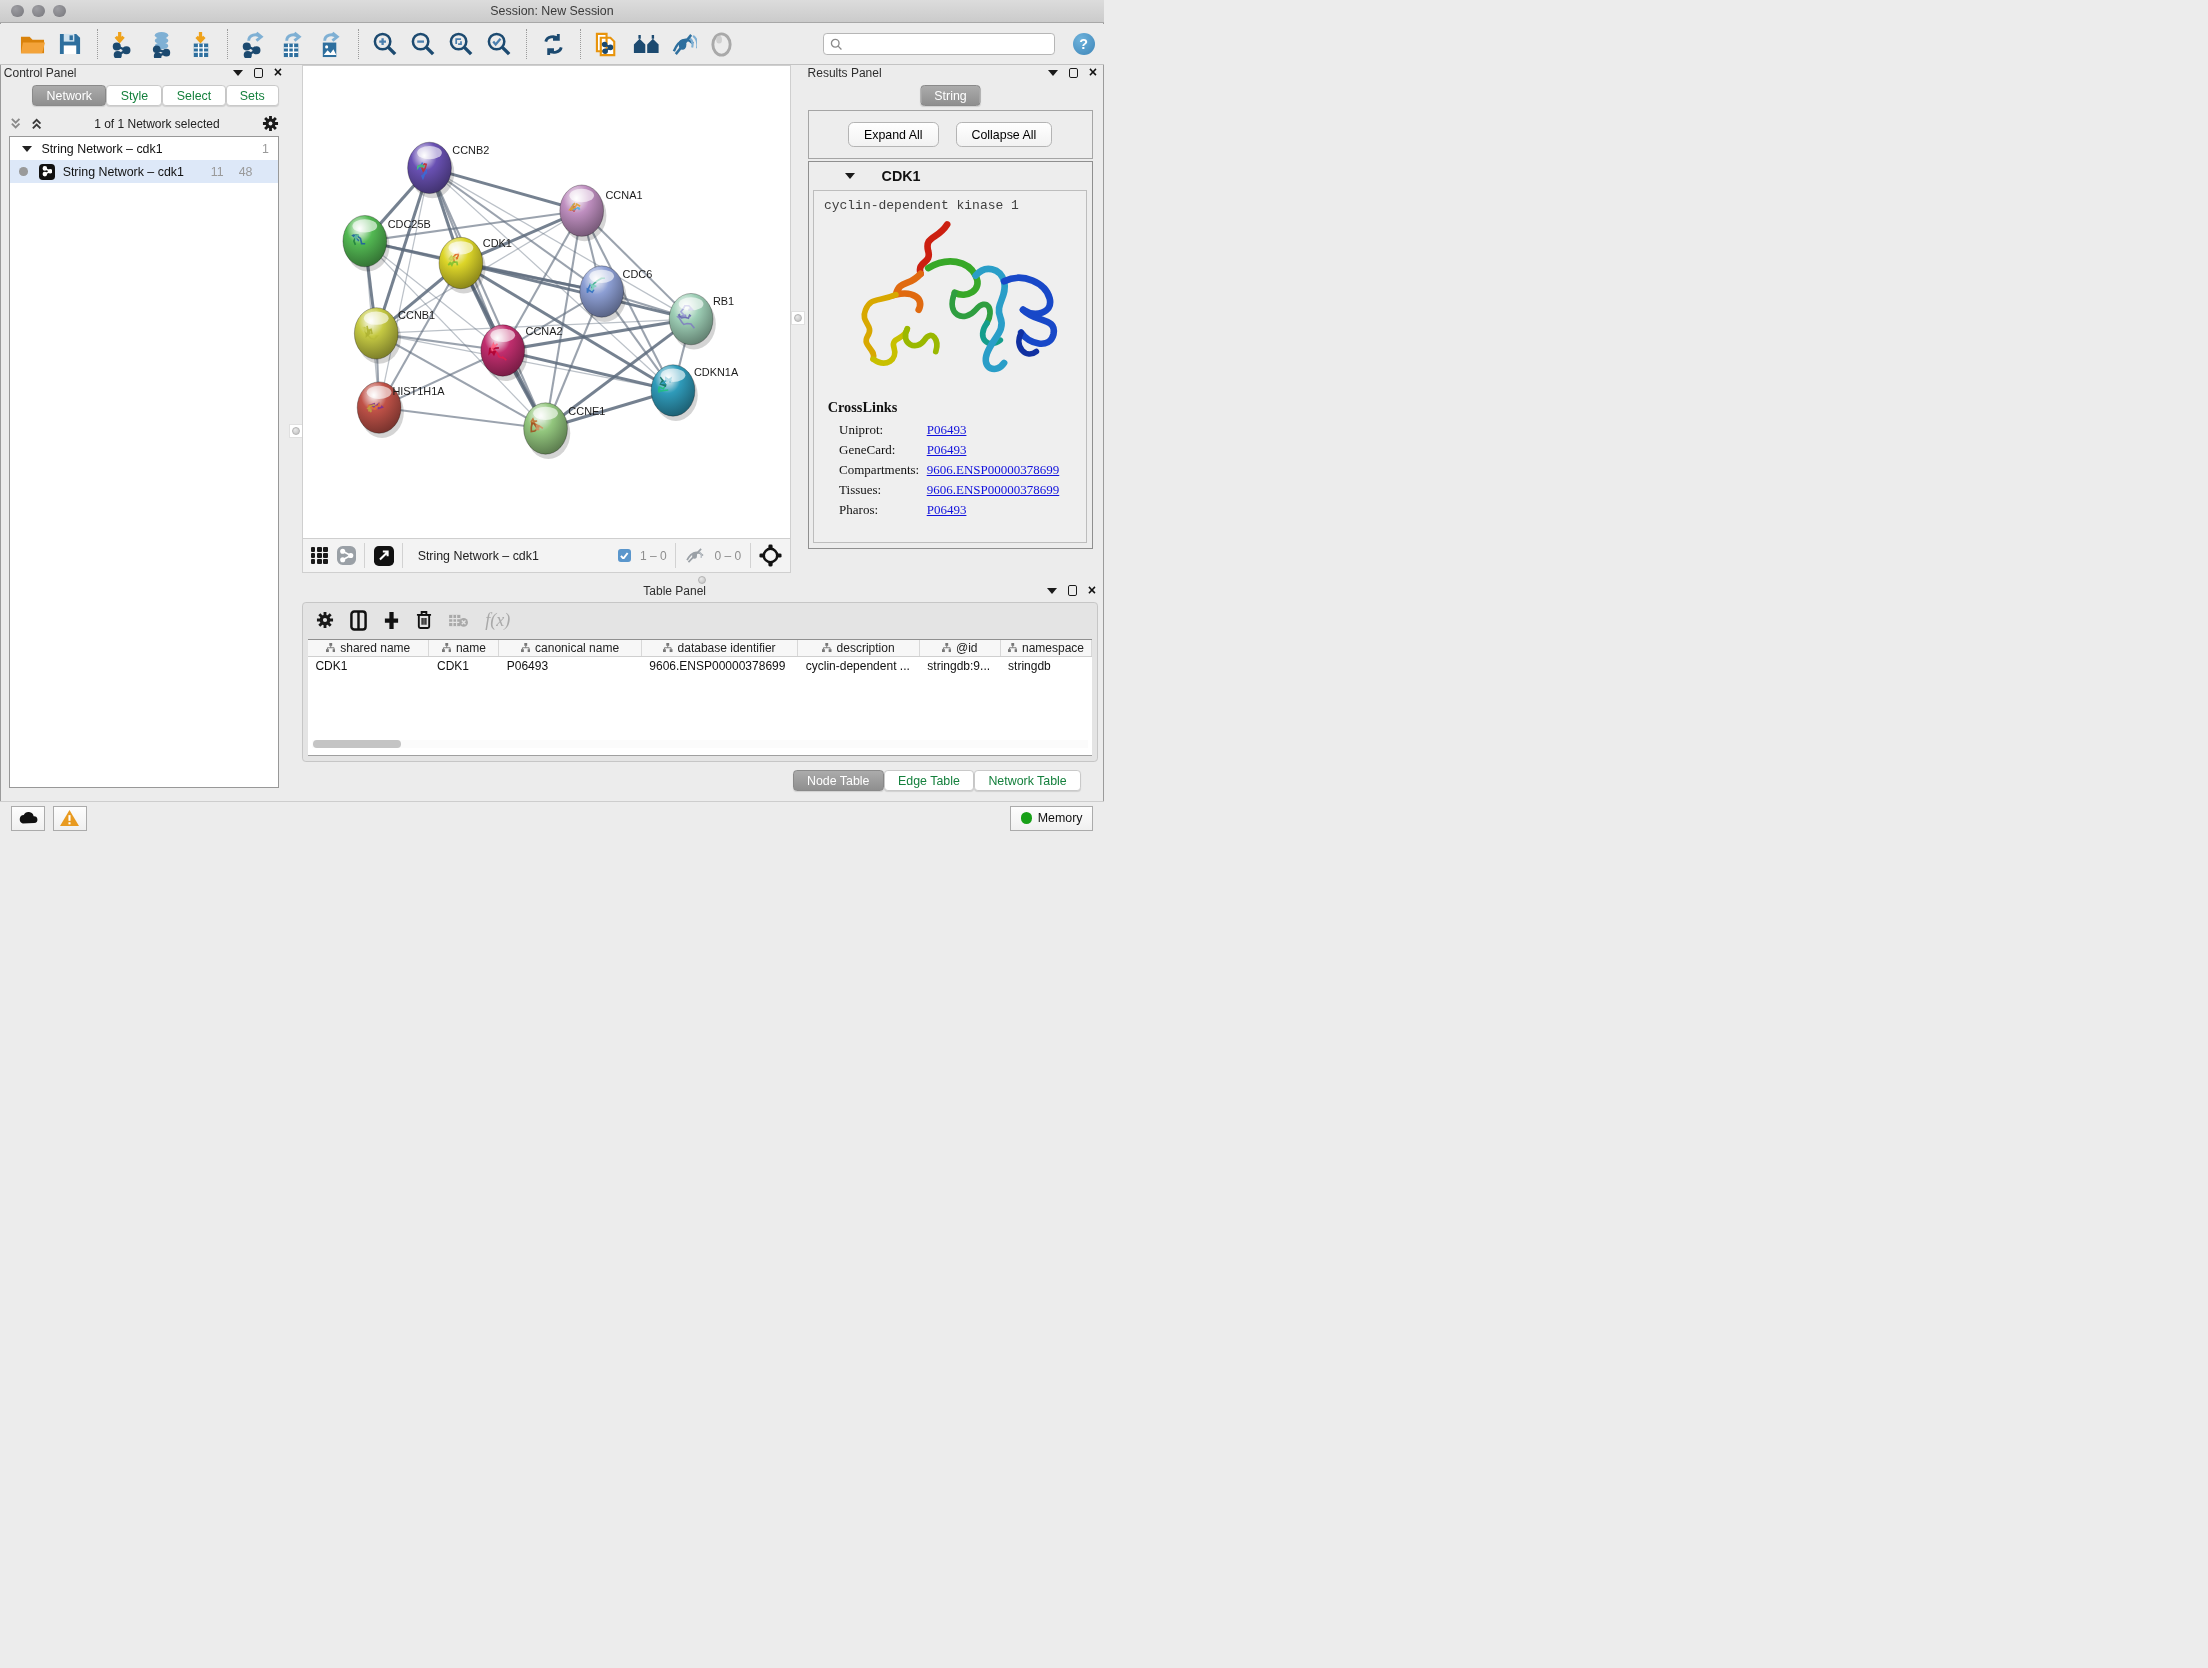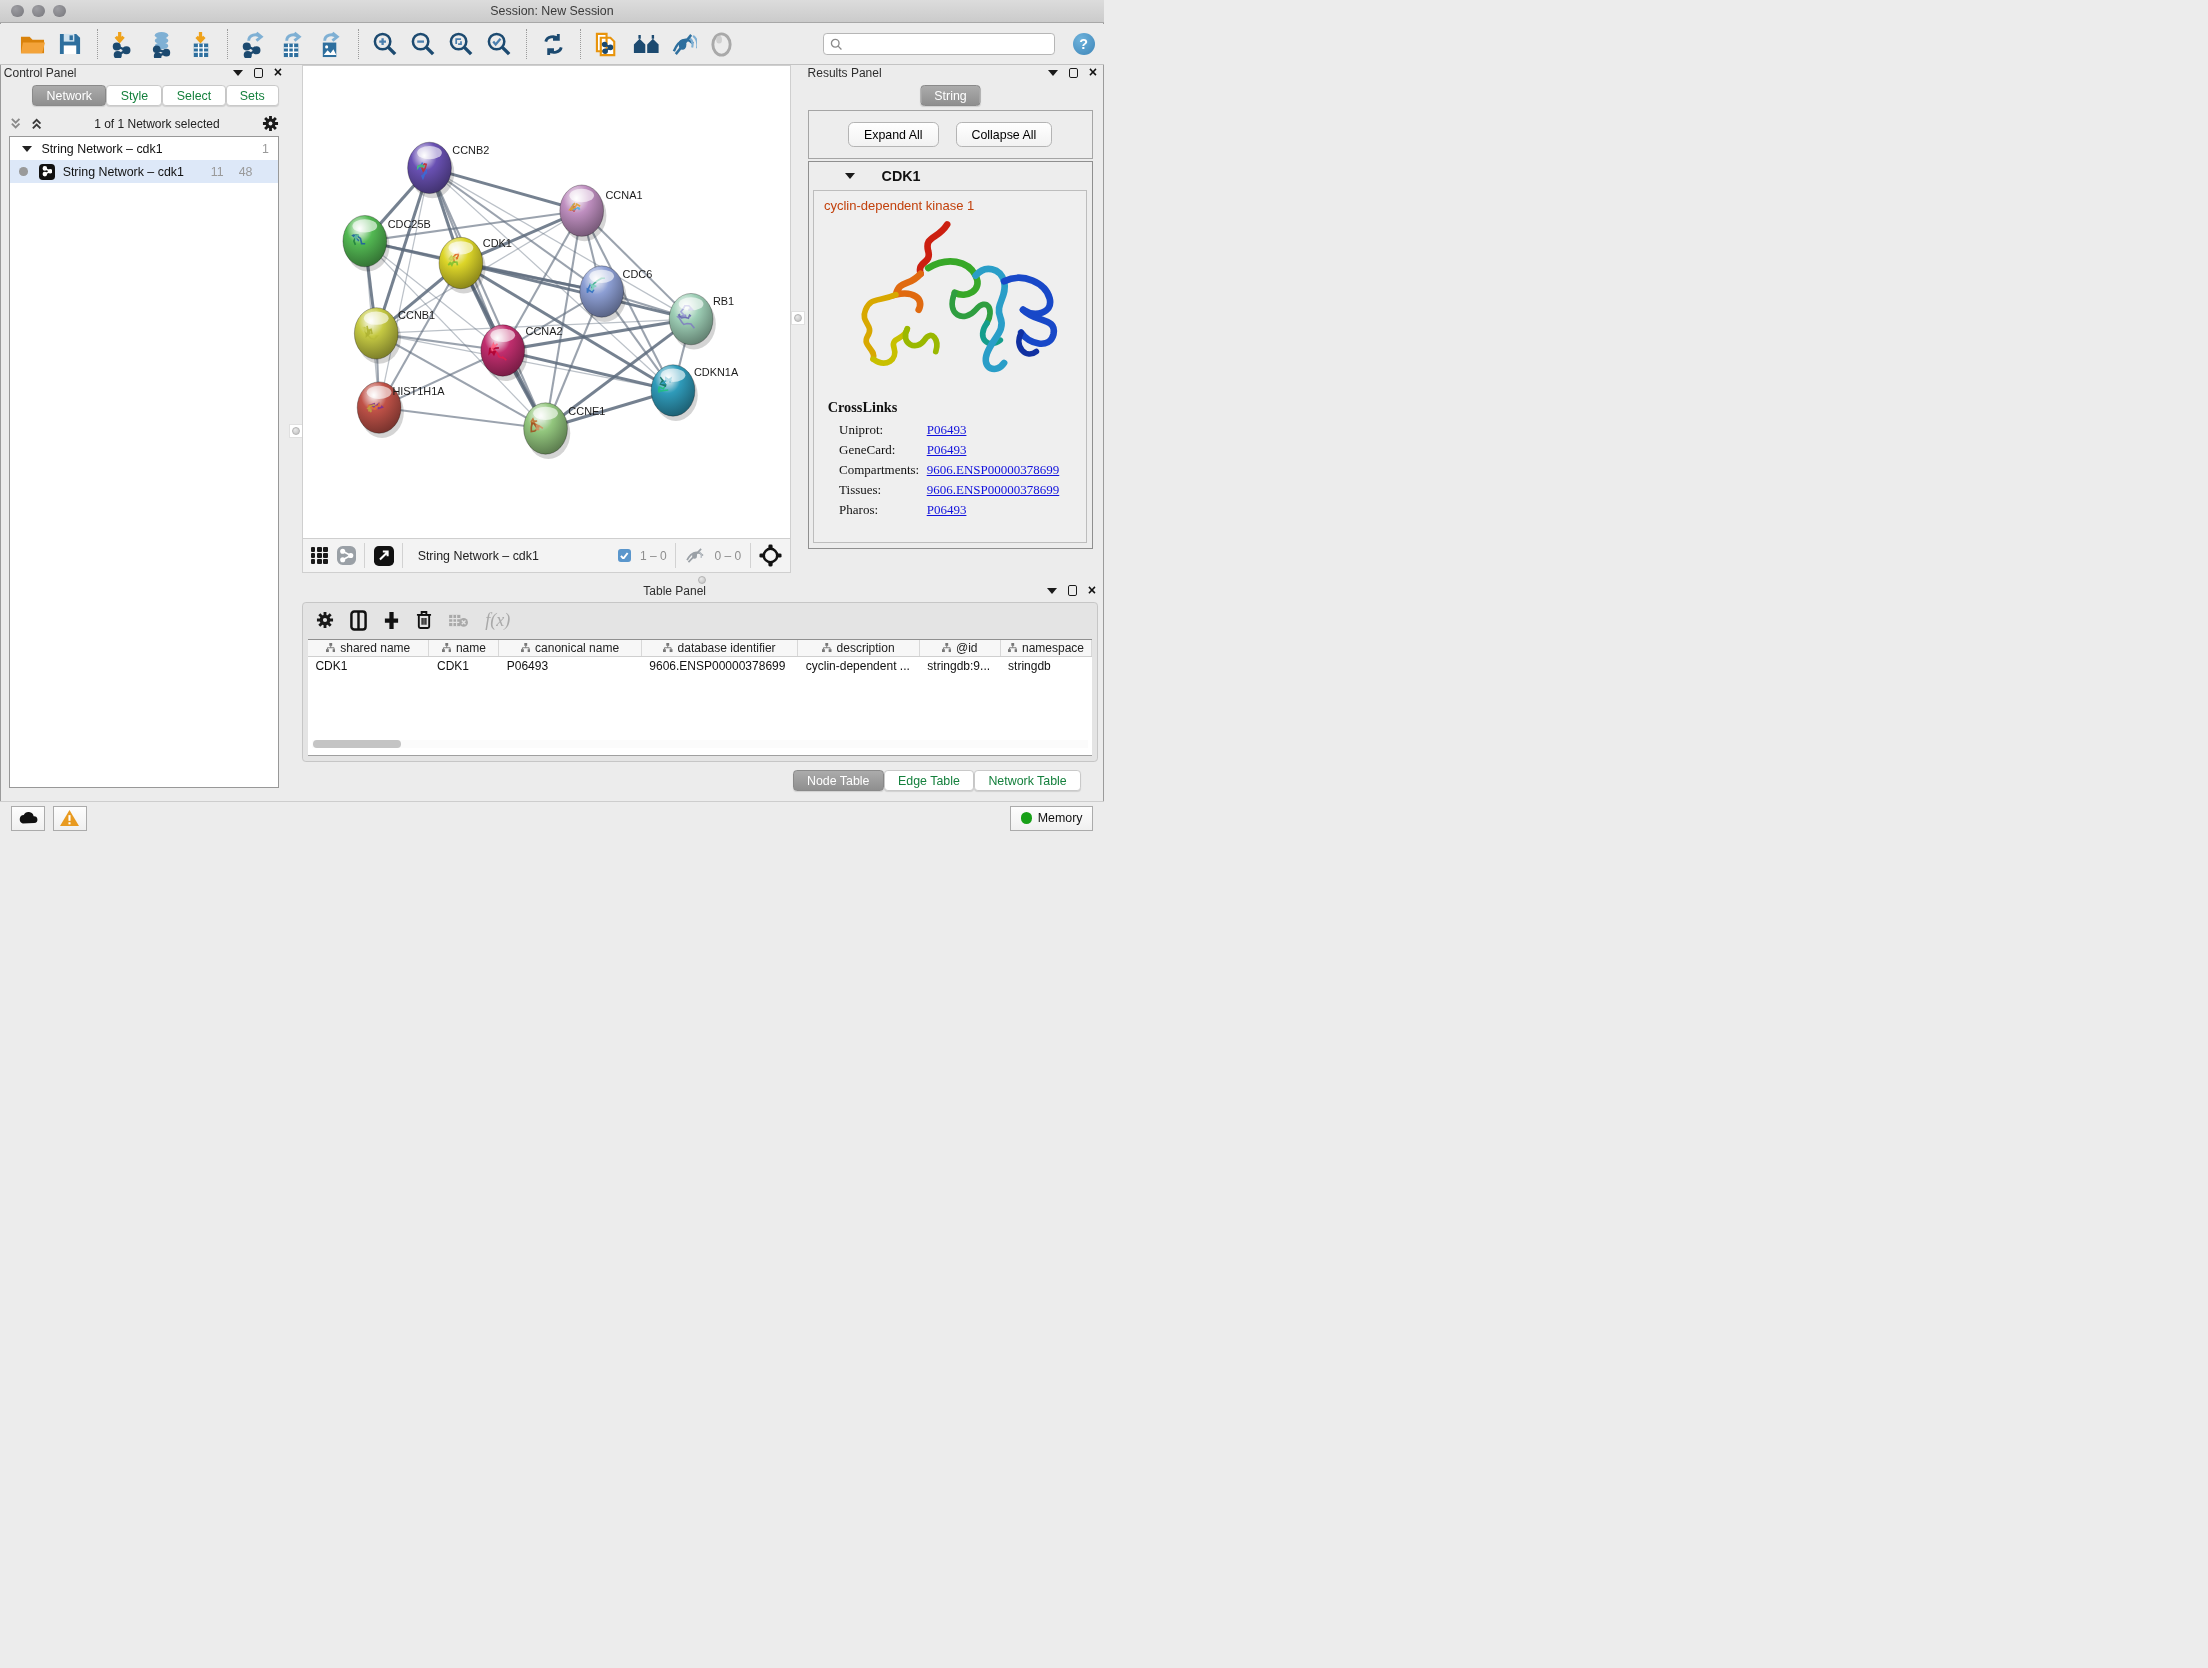--- a/index.html
+++ b/index.html
@@ -89,21 +89,21 @@
     border:1px solid #a5a5a5; background:#ededed; display:flex; align-items:center;
     justify-content:center; gap:17px; }
   .rp-btn { height:25px; padding:0 15px; background:linear-gradient(#ffffff,#f2f2f2);
     border:1px solid #b4b4b4; border-radius:5.7px; font-size:12.4px; display:flex; align-items:center; }
   .rp-box2 { position:absolute; left:7.6px; top:95px; width:285px; height:388px;
     border:1px solid #8f8f8f; background:#ededed; }
   .rp-gene-head { height:27.6px; display:flex; align-items:center; gap:27px; padding-left:36px;
     font-size:14.3px; font-weight:bold; color:#111; }
   .rp-inner { position:absolute; left:4.8px; top:27.6px; right:4.8px; bottom:4.8px;
     border:1px solid #bdbdbd; background:#efefef; overflow:hidden; }
-  .rp-desc { font-size:13px; color:#c2410c; padding:7.6px 0 0 9.5px; }
+  .rp-desc { font-size:13px; color:#404040; padding:7.6px 0 0 9.5px;font-family:Liberation Mono, monospace; }
   .xl { font-family:"Liberation Serif","DejaVu Serif",serif; color:#111; padding-left:13.3px; }
   .xl-head { font-size:14.3px; font-weight:bold; margin-bottom:3.8px; }
   .xl-row { display:flex; font-size:13px; line-height:20px; }
   .xl-row .xl-label { width:99px; padding-left:11.4px; }
   .xl-row a { color:#1111dd; text-decoration:underline; }
 
   
   .tp-head { left:302px; top:581px; width:798px; height:19px;text-align:center; }
   .tp-box { left:302px; top:602px; width:796px; height:160px; background:#e4e4e4;
     border:1px solid #c6c6c6; border-radius:3.8px; }

